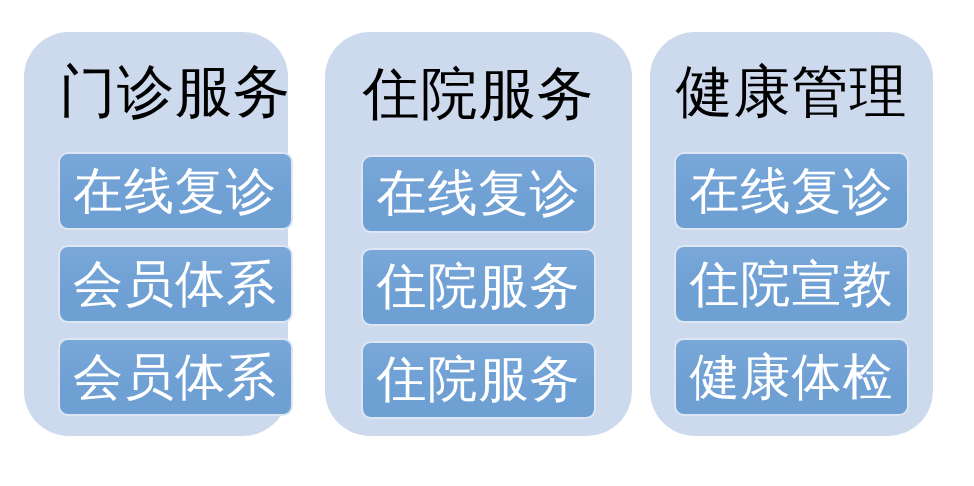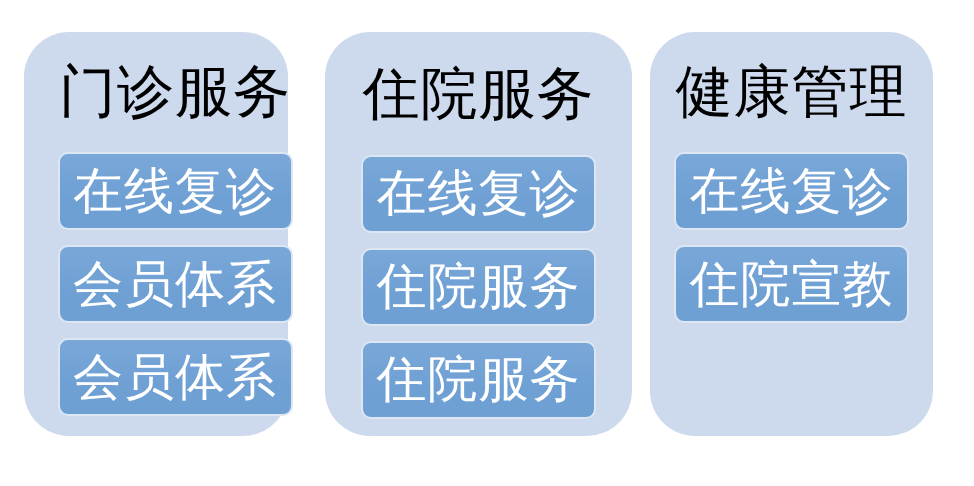--- a/index.html
+++ b/index.html
@@ -78,15 +78,16 @@
     <h2 class="card-title">住院服务</h2>
     <div class="btn">在线复诊</div>
     <div class="btn">住院服务</div>
     <div class="btn">住院服务</div>
   </section>
 
   <section class="card card-3">
     <h2 class="card-title">健康管理</h2>
     <div class="btn">在线复诊</div>
     <div class="btn">住院宣教</div>
+    <div class="btn">健康体检</div>
   </section>
 
 </div>
 
 </body></html>

